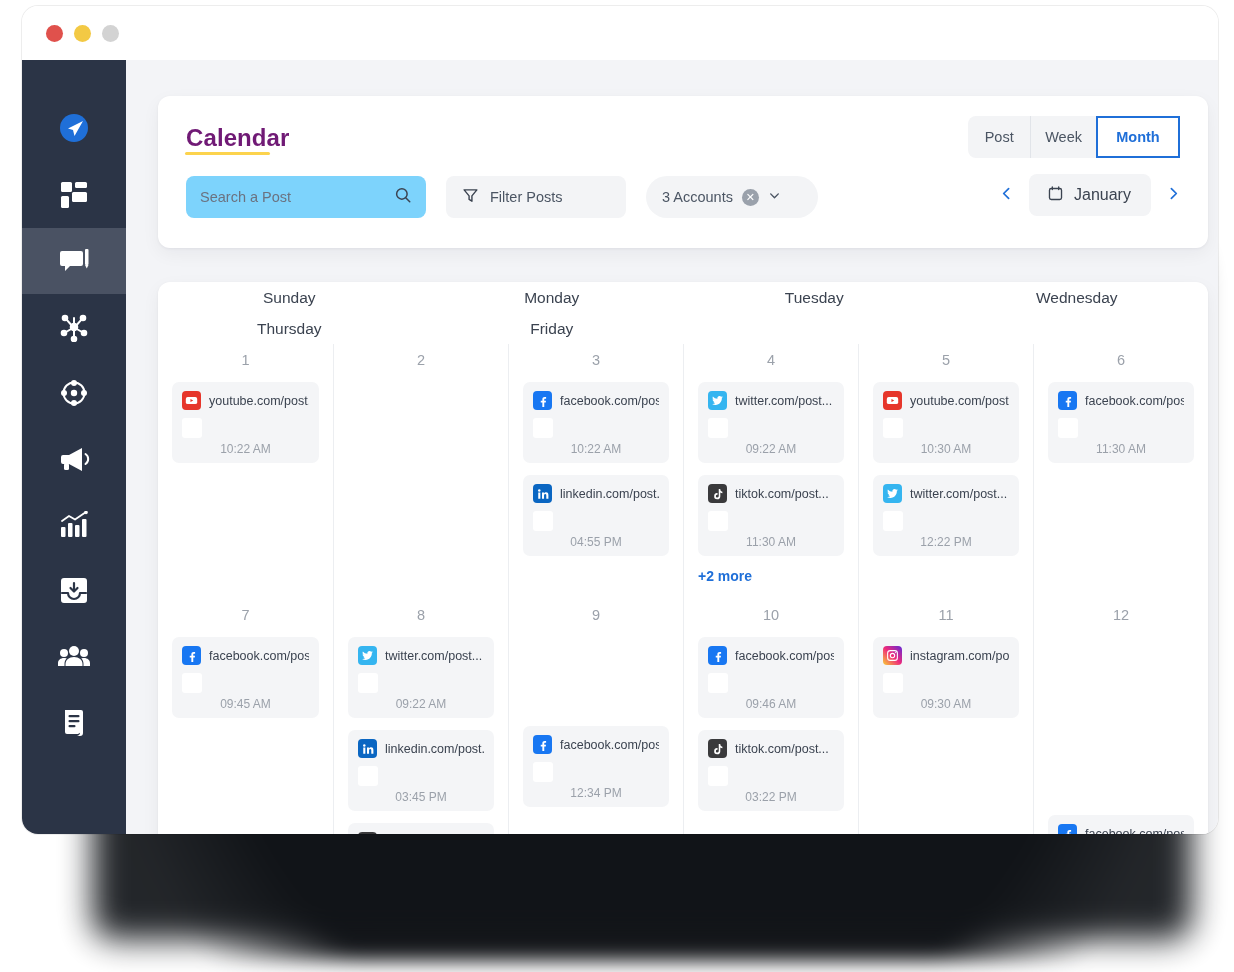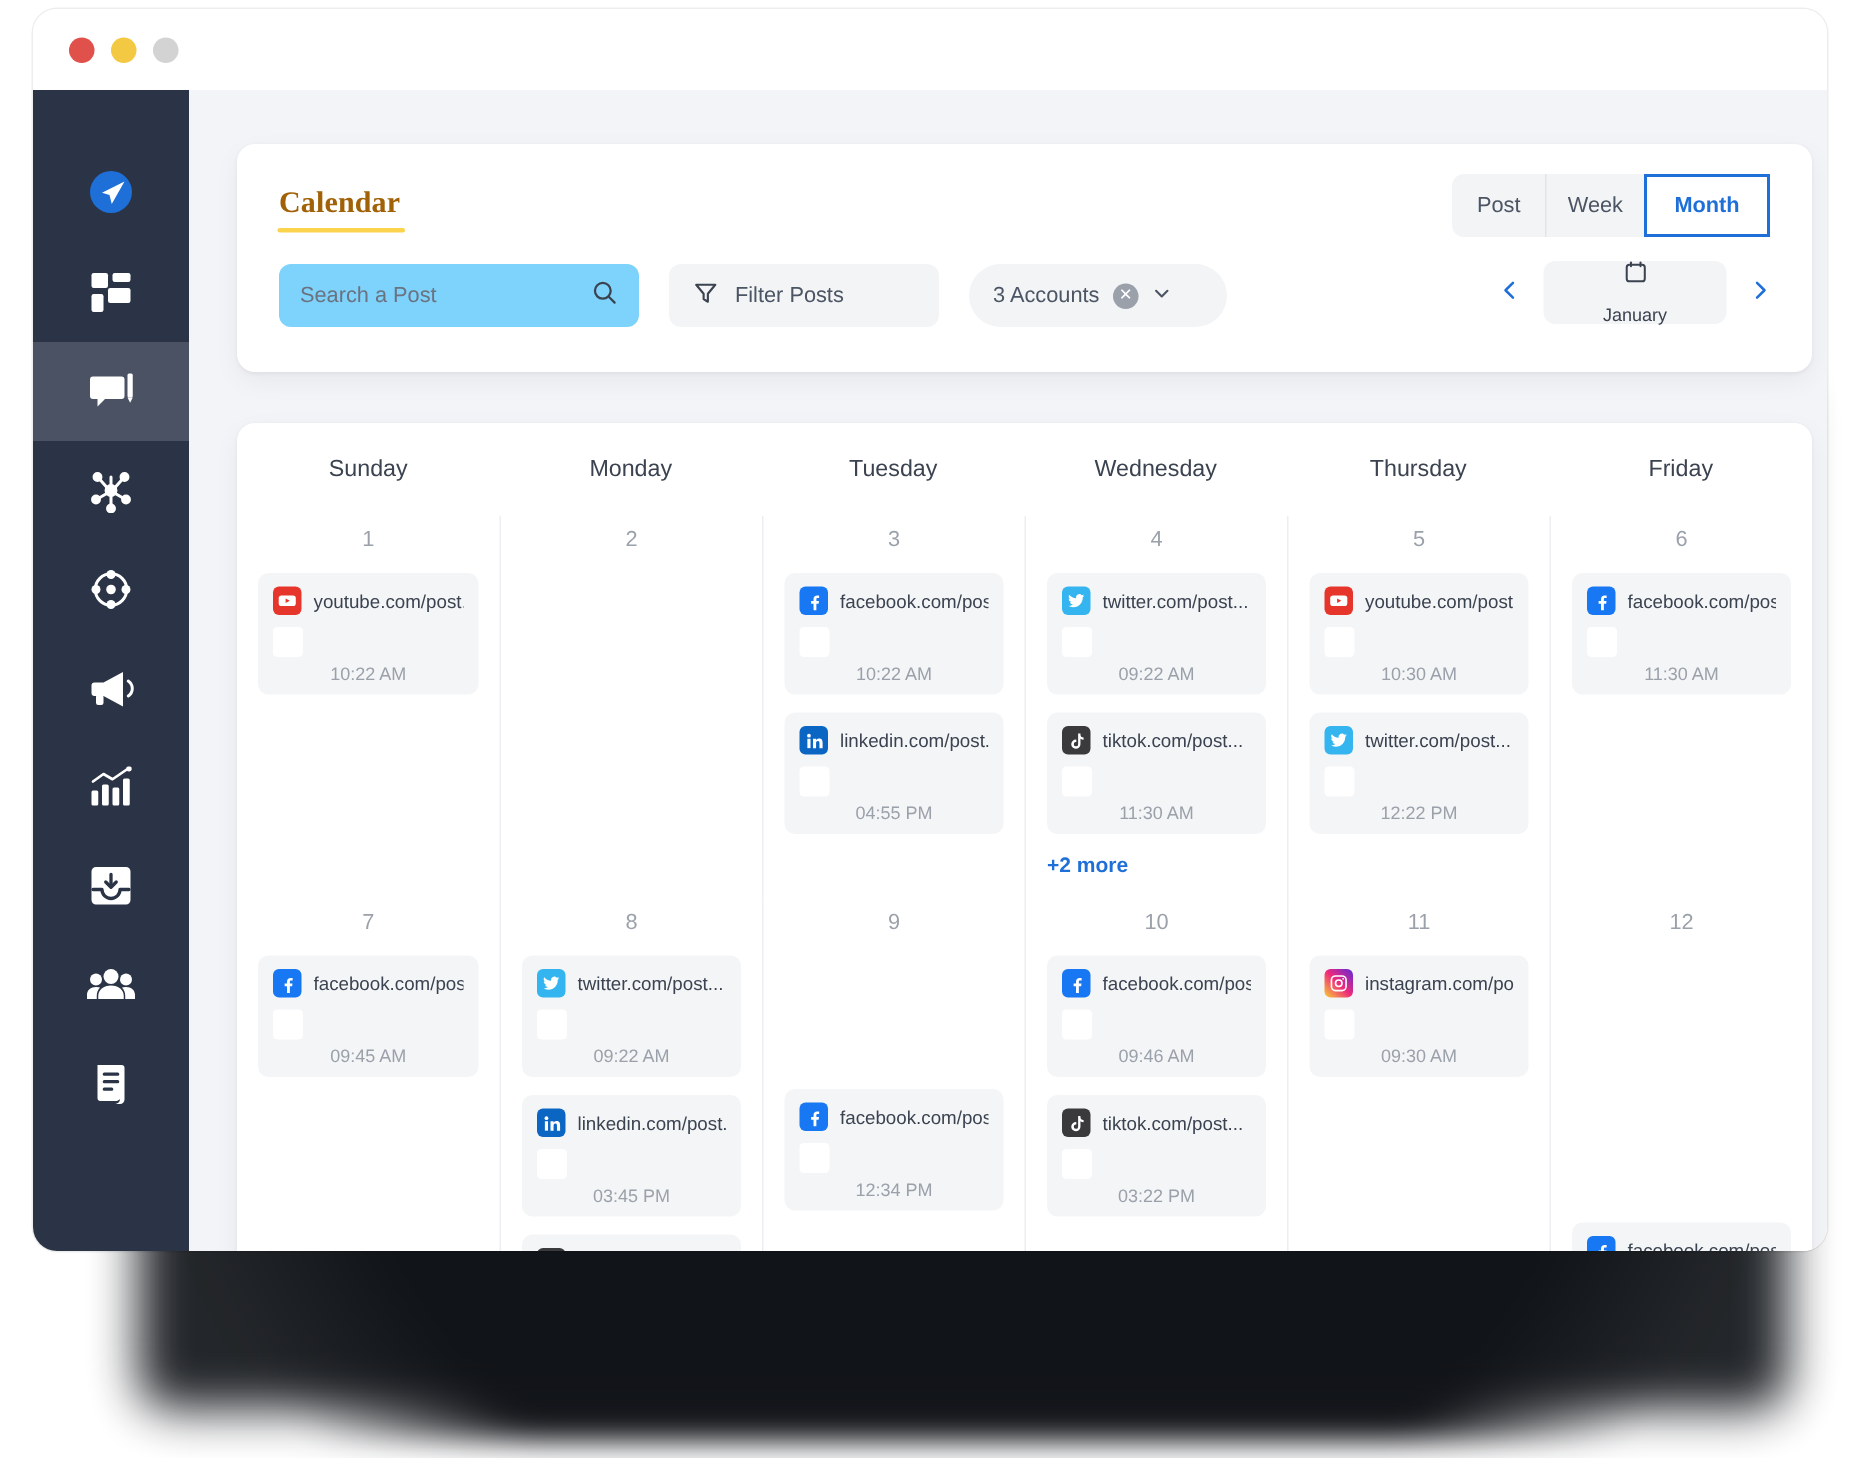--- a/index.html
+++ b/index.html
@@ -83,23 +83,22 @@
   #toolbar-card {
     position: absolute;
     left: 32px; top: 36px;
     width: 1050px; height: 152px;
     background: #fff;
     border-radius: 12px;
     box-shadow: 0 1px 3px rgba(16,24,40,.05), 0 6px 18px rgba(16,24,40,.05);
   }
   #page-title {
     position: absolute; left: 28px; top: 28px;
-    font-size: 20px; font-weight: 700; color: #a16207;
+    font-size: 24px; font-weight: 700; color: #701a75;
     letter-spacing: .1px;
-    font-family: Liberation Serif, serif;
   }
   #title-underline {
     position: absolute; left: 27px; top: 56px;
     width: 85px; height: 3px; background: #fcd34d; border-radius: 2px;
   }
 
   .search-box {
     position: absolute; left: 28px; top: 80px;
     width: 240px; height: 42px;
     background: #7dd3fc; border-radius: 8px;
@@ -158,38 +157,37 @@
 
   
   #date-nav {
     position: absolute; right: 26px; top: 78px;
     display: flex; align-items: center; gap: 14px;
   }
   .chev { color: #1f6fd8; font-size: 20px; line-height: 1; font-weight: 400; }
   .month-pill {
     height: 42px; min-width: 122px;
     background: #f3f4f6; border-radius: 8px;
-    display: flex; align-items: center; justify-content: center; gap: 10px;
-    font-size: 12px; color: #3b4350;
+    display: flex; align-items: center; gap: 10px;
+    font-size: 16px; color: #3b4350;
     padding: 0 18px;
-    flex-direction: column;
   }
 
   
   #calendar-card {
     position: absolute;
     left: 32px; top: 222px;
     width: 1050px; height: 700px;
     background: #fff;
     border-radius: 12px 12px 0 0;
     box-shadow: 0 1px 3px rgba(16,24,40,.05), 0 6px 18px rgba(16,24,40,.05);
     overflow: hidden;
   }
   #weekday-row {
-    display: grid; grid-template-columns: repeat(6, 1fr);
+    display: grid; grid-template-columns: repeat(4, 1fr);
     height: 62px;
   }
   .weekday {
     display: flex; align-items: center; justify-content: center;
     font-size: 15.5px; color: #3b4350;
   }
   #weeks { position: relative; }
   .week {
     display: grid; grid-template-columns: repeat(6, 1fr);
     height: 255px;

